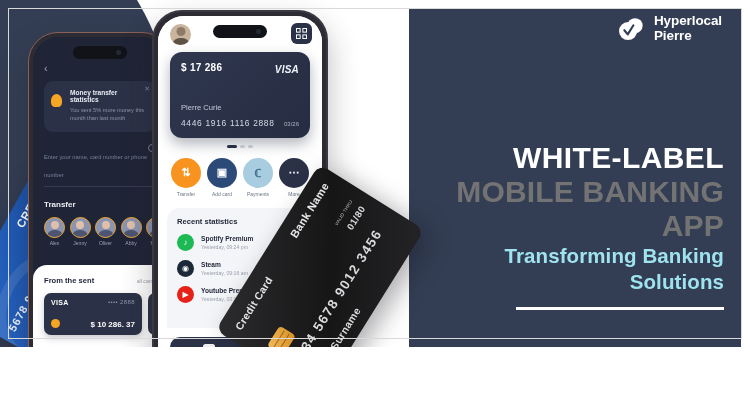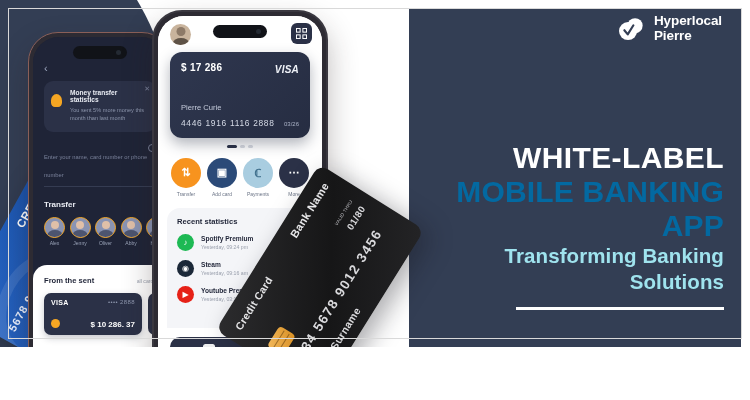--- a/index.html
+++ b/index.html
@@ -70,21 +70,21 @@
     z-index: 12;
     text-align: right;
     width: 300px;
   }
   .h-line1 {
     color: #ffffff;
     font-size: 30px; font-weight: 700;
     letter-spacing: 0.4px; line-height: 1.08;
   }
   .h-line2 {
-    color: #0369a1;
+    color: #737373;
     font-size: 30px; font-weight: 700;
     letter-spacing: 0.2px; line-height: 1.12;
     margin-top: 1px;
   }
   .h-line3, .h-line4 {
     color: #9fe3ee;
     font-size: 20.5px; font-weight: 700;
     letter-spacing: 0.1px; line-height: 1.3;
   }
   .h-line3 { margin-top: 8px; }

